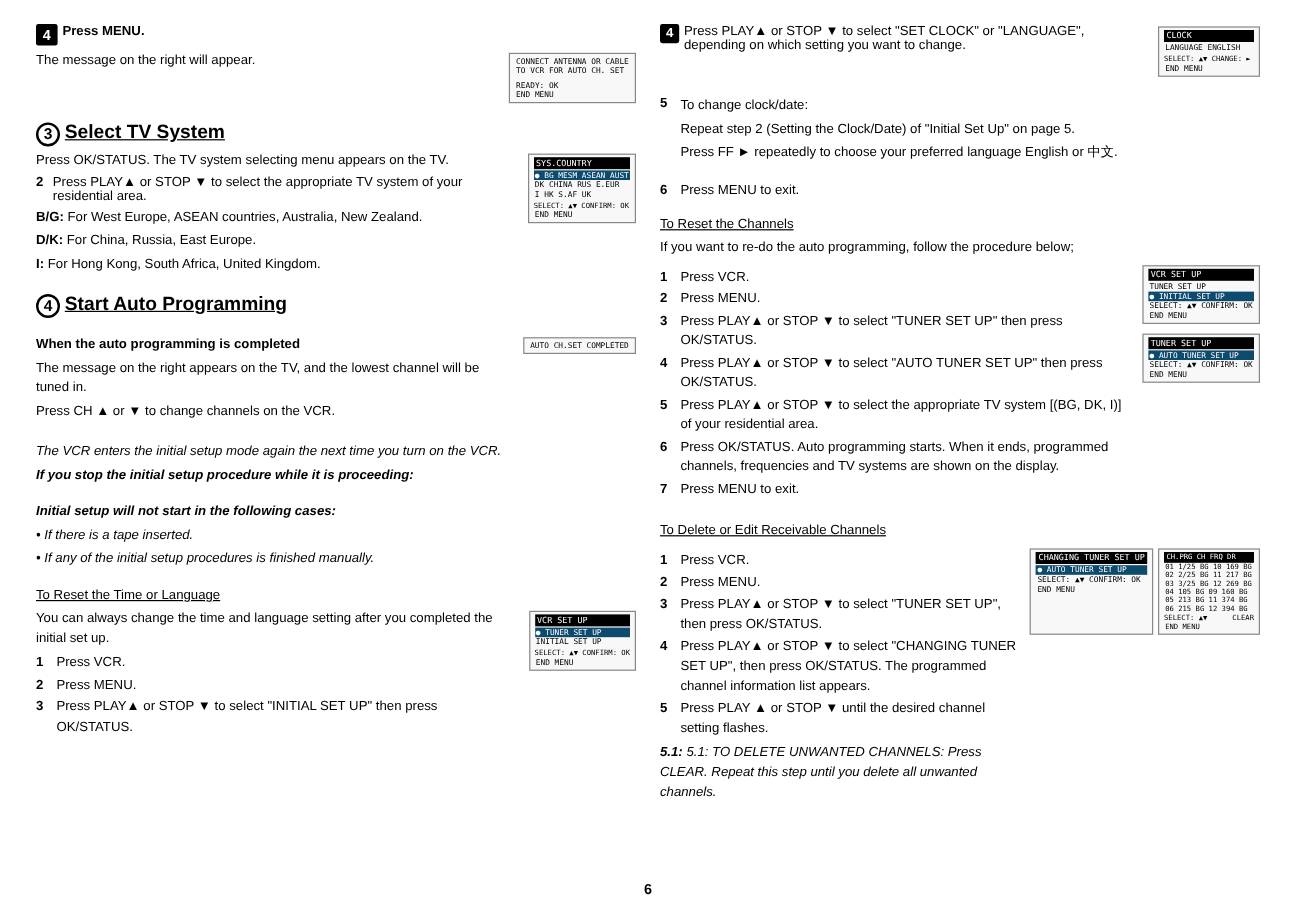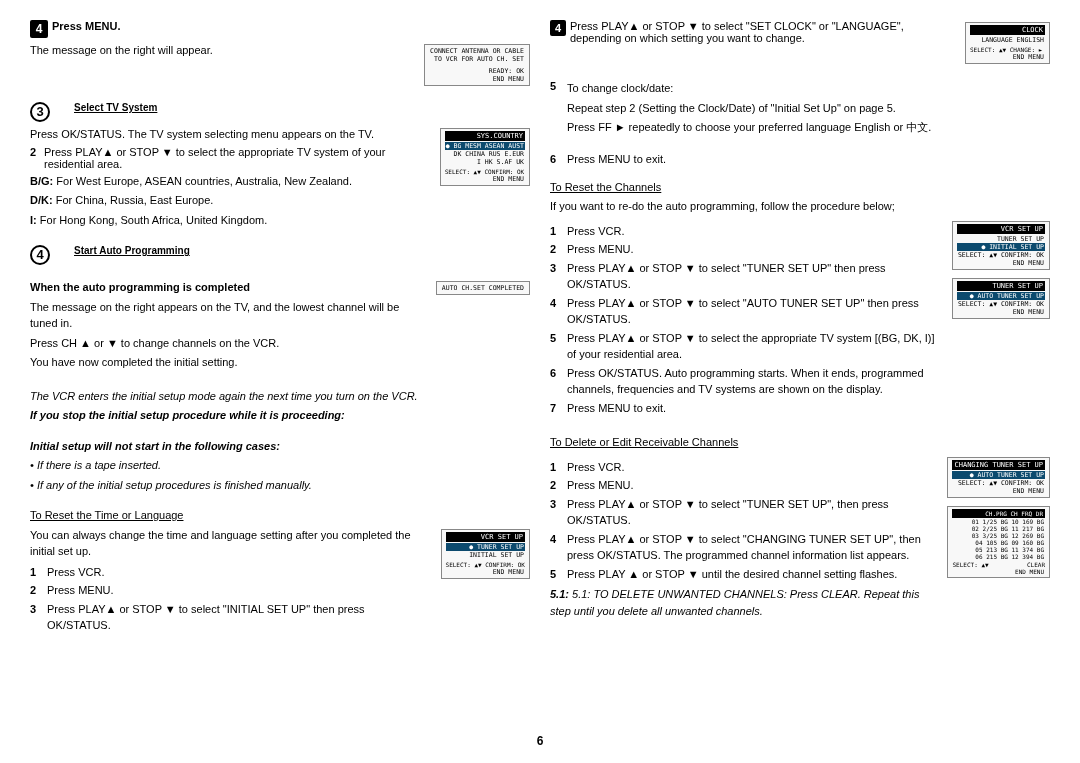--- a/index.html
+++ b/index.html
@@ -71,23 +71,22 @@
       margin-right: 4px;
       flex-shrink: 0;
     }
     .step-heading {
       display: flex;
       align-items: flex-start;
       margin-bottom: 4px;
     }
     .step-heading-title {
       font-weight: bold;
-      font-size: 10px;
+      font-size: 16px;
       text-decoration: underline;
-      margin-left: 20px;
     }
     .bold-underline {
       font-weight: normal;
       text-decoration: underline;
     }
     p {
       line-height: 1.5;
       margin-bottom: 3px;
     }
     .italic {
@@ -114,21 +113,20 @@
     }
     
     .screen-mockup {
       border: 1px solid #888;
       background: #f8f8f8;
       font-family: monospace;
       font-size: 7px;
       padding: 2px 4px;
       min-width: 85px;
       margin: 2px 0;
-      text-align: right;
     }
     .screen-mockup .title-bar {
       background: #000;
       color: #fff;
       padding: 1px 2px;
       font-size: 7px;
       margin-bottom: 1px;
     }
     .screen-mockup .selected {
       background: #0c4a6e;
@@ -223,21 +221,20 @@
           <span class="step-heading-title">Start Auto Programming</span>
         </div>
       </div>
 
       <div class="section-block">
         <div class="two-col-content">
           <div class="content-text">
             <p class="bold">When the auto programming is completed</p>
             <p>The message on the right appears on the TV, and the lowest channel will be tuned in.</p>
             <p>Press CH ▲ or ▼ to change channels on the VCR.</p>
-            <p>You have now completed the initial setting.</p>
           </div>
           <div class="screen-side">
             <div class="screen-mockup">
               <div class="row">AUTO CH.SET COMPLETED</div>
             </div>
           </div>
         </div>
       </div>
 
       <div class="section-block">
@@ -403,21 +400,21 @@
                 <span class="num-label bold">4</span>
                 <span>Press PLAY▲ or STOP ▼ to select "CHANGING TUNER SET UP", then press OK/STATUS. The programmed channel information list appears.</span>
               </li>
               <li>
                 <span class="num-label bold">5</span>
                 <span>Press PLAY ▲ or STOP ▼ until the desired channel setting flashes.</span>
               </li>
             </ul>
             <p style="margin-top:3px;font-style:italic;"><span class="bold">5.1: </span><span>5.1: TO DELETE UNWANTED CHANNELS: Press CLEAR. Repeat this step until you delete all unwanted channels.</span></p>
           </div>
-          <div class="screen-side" style="display:flex;flex-direction:column;gap:4px;">
+          <div class="screen-side" style="display:flex;gap:4px;">
             <div class="screen-mockup">
               <div class="title-bar">CHANGING TUNER SET UP</div>
               <div class="row selected">● AUTO TUNER SET UP</div>
               <div class="row">SELECT: ▲▼  CONFIRM: OK</div>
               <div class="row">END MENU</div>
             </div>
             <div class="screen-mockup">
               <div class="row" style="background:#000;color:#fff;font-size:6px;padding:1px 2px;">CH.PRG  CH  FRQ  DR</div>
               <div class="row" style="font-size:6px;">01 1/25  BG  10  169  BG</div>
               <div class="row" style="font-size:6px;">02 2/25  BG  11  217  BG</div>

